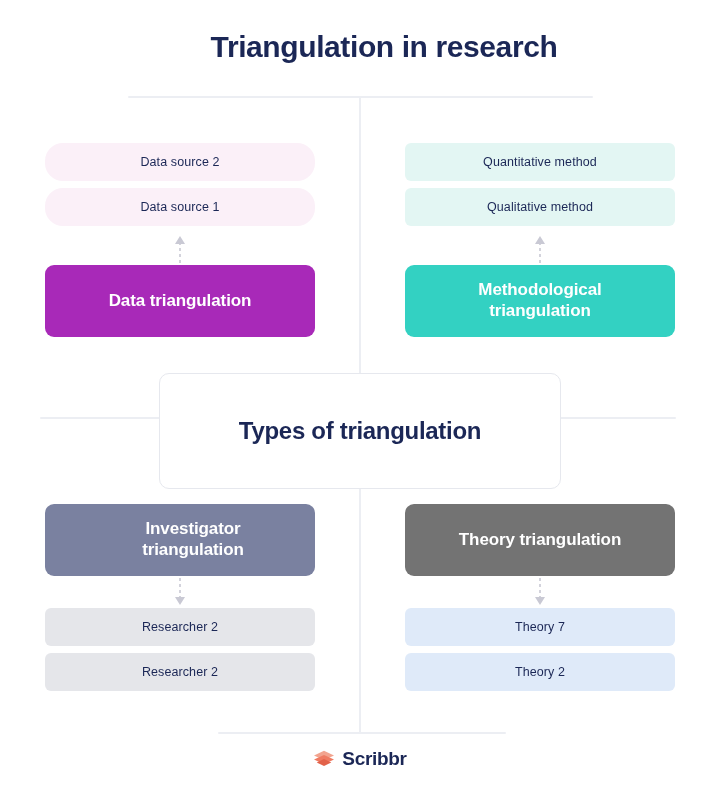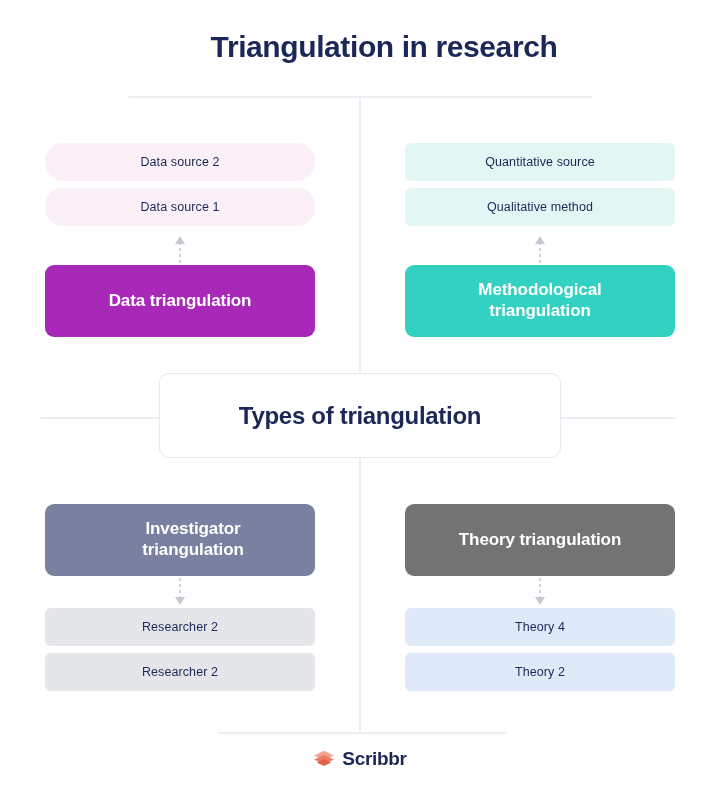--- a/index.html
+++ b/index.html
@@ -110,21 +110,21 @@
     justify-content: center;
   }
   .connector svg { display: block; }
 
   
   #hub {
     position: absolute;
     left: 159px;
     top: 373px;
     width: 402px;
-    height: 85px;
+    height: 116px;
     background: #ffffff;
     border: 1.5px solid #e6e8ee;
     border-radius: 10px;
     display: flex;
     align-items: center;
     justify-content: center;
     box-sizing: border-box;
   }
   #hub .hub-label {
     font-size: 24px;
@@ -169,21 +169,21 @@
     <div class="connector">
       <svg width="12" height="30" viewBox="0 0 12 30">
         <path d="M6 29 L6 9" stroke="#c9c9d4" stroke-width="1.6" stroke-dasharray="3,3" fill="none"></path>
         <path d="M6 2 L11 10 L1 10 Z" fill="#c9c9d4"></path>
       </svg>
     </div>
     <div class="cat cat-purple">Data triangulation</div>
   </div>
 
   <div class="quad" id="quad-tr">
-    <div class="leaf leaf-mint">Quantitative source</div>
+    <div class="leaf leaf-mint">Quantitative method</div>
     <div class="leaf leaf-mint">Qualitative method</div>
     <div class="connector">
       <svg width="12" height="30" viewBox="0 0 12 30">
         <path d="M6 29 L6 9" stroke="#c9c9d4" stroke-width="1.6" stroke-dasharray="3,3" fill="none"></path>
         <path d="M6 2 L11 10 L1 10 Z" fill="#c9c9d4"></path>
       </svg>
     </div>
     <div class="cat cat-teal">
       <span>
         <span>Methodological</span><br>
@@ -214,21 +214,21 @@
   </div>
 
   <div class="quad" id="quad-br">
     <div class="cat cat-blue">Theory triangulation</div>
     <div class="connector">
       <svg width="12" height="30" viewBox="0 0 12 30">
         <path d="M6 1 L6 21" stroke="#c9c9d4" stroke-width="1.6" stroke-dasharray="3,3" fill="none"></path>
         <path d="M6 28 L11 20 L1 20 Z" fill="#c9c9d4"></path>
       </svg>
     </div>
-    <div class="leaf leaf-blue">Theory 4</div>
+    <div class="leaf leaf-blue">Theory 7</div>
     <div class="leaf leaf-blue">Theory 2</div>
   </div>
 
   <div id="footer">
     <svg width="22" height="20" viewBox="0 0 24 22">
       <path d="M12 2 L23 7.2 L12 12.4 L1 7.2 Z" fill="#f2a48f"></path>
       <path d="M12 6.5 L23 11.6 L12 16.8 L1 11.6 Z" fill="#ef7b62"></path>
       <path d="M12 11 L20 14.8 L12 18.6 L4 14.8 Z" fill="#e2624a"></path>
     </svg>
     <span class="logo-text">Scribbr</span>

